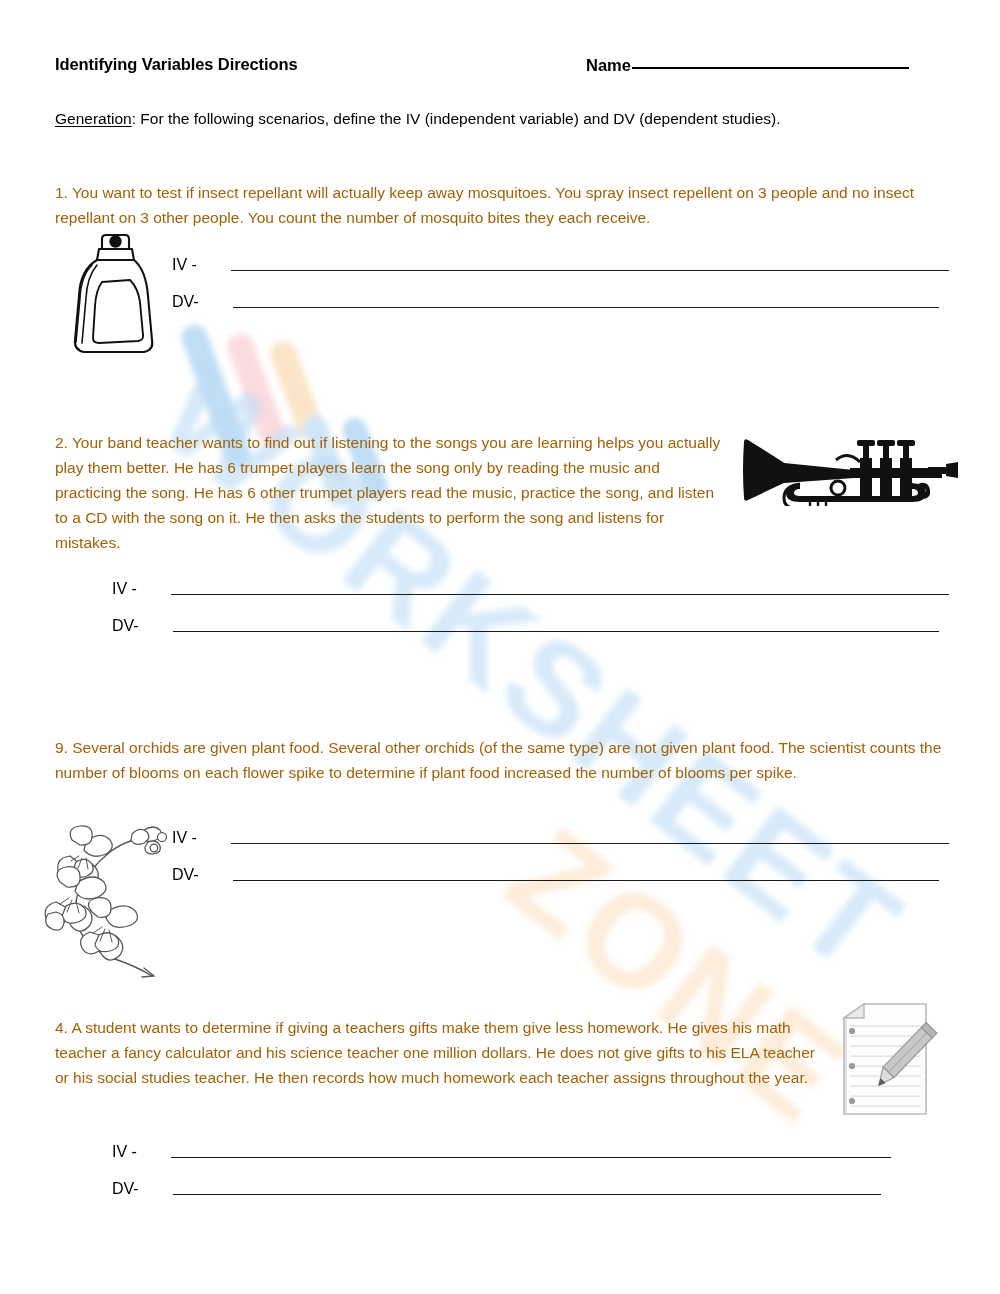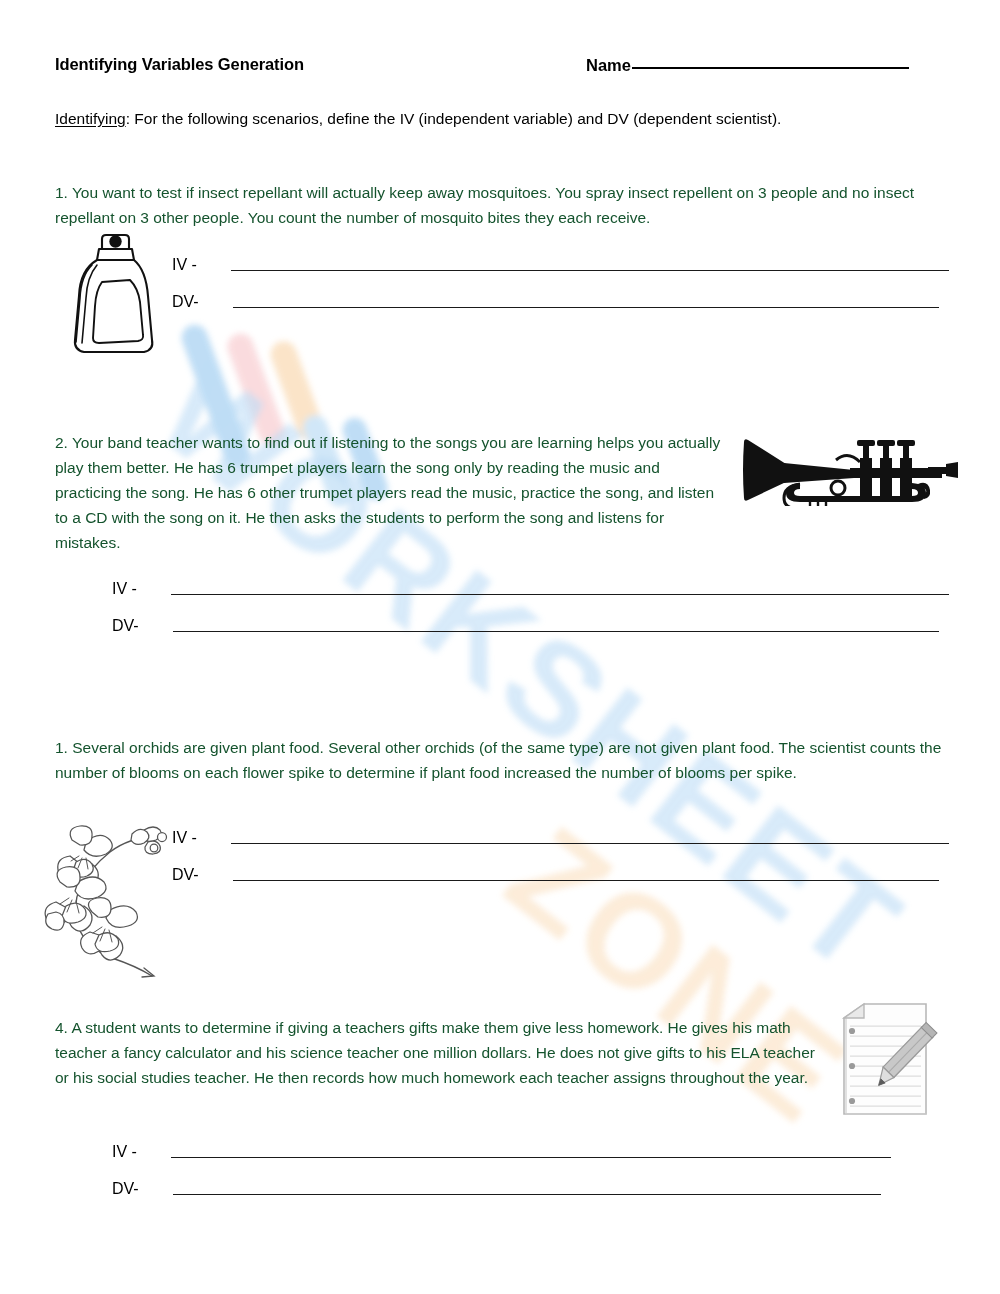--- a/index.html
+++ b/index.html
@@ -93,21 +93,21 @@
   #directions-label {
     text-decoration: underline;
     text-underline-offset: 2px;
   }
 
   
   .q-text {
     position: absolute;
     font-size: 15.5px;
     line-height: 25px;
-    color: #14532d;
+    color: #a16207;
   }
 
   
   .blank-row {
     position: absolute;
     display: flex;
     align-items: flex-end;
     height: 24px;
     gap: 28px;
   }
@@ -163,31 +163,31 @@
       <g transform="translate(150,430) rotate(38)" font-family="'Liberation Sans', sans-serif" font-weight="bold" font-size="132" letter-spacing="4">
         <text x="0" y="0" fill="#bcdcf5" opacity="0.62">WORKSHEET</text>
         <text x="560" y="150" fill="#fbe3c6" opacity="0.70">ZONE</text>
       </g>
     </g>
   </svg>
 
   <div id="content">
 
     <div id="header-row">
-      <div id="worksheet-title">Identifying Variables Generation</div>
+      <div id="worksheet-title">Identifying Variables Directions</div>
 
       <div id="name-block">
         <span id="name-label-bold">N</span>
           <span id="name-label-rest">ame</span>
         <span id="name-rule"></span>
       </div>
     </div>
 
     <div id="directions-row">
-      <span id="directions-label">Identifying</span><span>:</span><span>  For the following scenarios, define the IV (independent variable) and DV (dependent scientist).</span>
+      <span id="directions-label">Generation</span><span>:</span><span>  For the following scenarios, define the IV (independent variable) and DV (dependent studies).</span>
     </div>
 
     <div class="q-text" style="left:55px; top:180px; width:890px;">1.  You want to test if insect repellant will actually keep away mosquitoes.  You spray insect repellent on 3 people and no insect repellant on 3 other people.  You count the number of mosquito bites they each receive.</div>
 
     <svg class="abs" style="left:66px; top:230px;" width="108" height="128" viewBox="0 0 108 128" xmlns="http://www.w3.org/2000/svg">
       <g fill="none" stroke="#111" stroke-width="2.1" stroke-linejoin="round" stroke-linecap="round">
 
         <path d="M36 19 L36 9 Q36 5 40 5 L59 5 Q63 5 63 9 L63 19 Z" fill="#fff"></path>
         <ellipse cx="49.5" cy="11.5" rx="6.2" ry="6.2" fill="#111" stroke="none"></ellipse>
 
@@ -256,21 +256,21 @@
 
     <div class="blank-row" style="left:112px; top:574px;">
       <span class="blank-label">IV -</span>
       <span class="blank-rule" style="width:778px;"></span>
     </div>
     <div class="blank-row" style="left:112px; top:611px;">
       <span class="blank-label">DV-</span>
       <span class="blank-rule" style="width:766px;"></span>
     </div>
 
-    <div class="q-text" style="left:55px; top:735px; width:890px;">1.  Several orchids are given plant food. Several other orchids (of the same type) are not given plant food.  The scientist counts the number of blooms on each flower spike to determine if plant food increased the number of blooms per spike.</div>
+    <div class="q-text" style="left:55px; top:735px; width:890px;">9.  Several orchids are given plant food. Several other orchids (of the same type) are not given plant food.  The scientist counts the number of blooms on each flower spike to determine if plant food increased the number of blooms per spike.</div>
 
     <svg class="abs" style="left:44px; top:818px;" width="130" height="160" viewBox="0 0 130 160" xmlns="http://www.w3.org/2000/svg">
       <g fill="#fff" stroke="#555" stroke-width="1.25" stroke-linejoin="round" stroke-linecap="round">
 
         <path d="M112 18 Q84 20 66 34 Q46 50 36 70 Q28 88 34 108 Q42 130 68 140 Q92 148 108 158" fill="none" stroke-width="1.35"></path>
 
         <path d="M100 12 q10 -6 16 0 q4 6 -4 10 q-10 4 -14 -3 z"></path>
         <path d="M104 24 q9 -3 12 4 q2 7 -7 8 q-9 0 -8 -7 z"></path>
         <path d="M88 16 q8 -8 15 -2 q5 6 -3 11 q-9 4 -13 -3 z"></path>
         <circle cx="118" cy="19" r="4.5"></circle>

